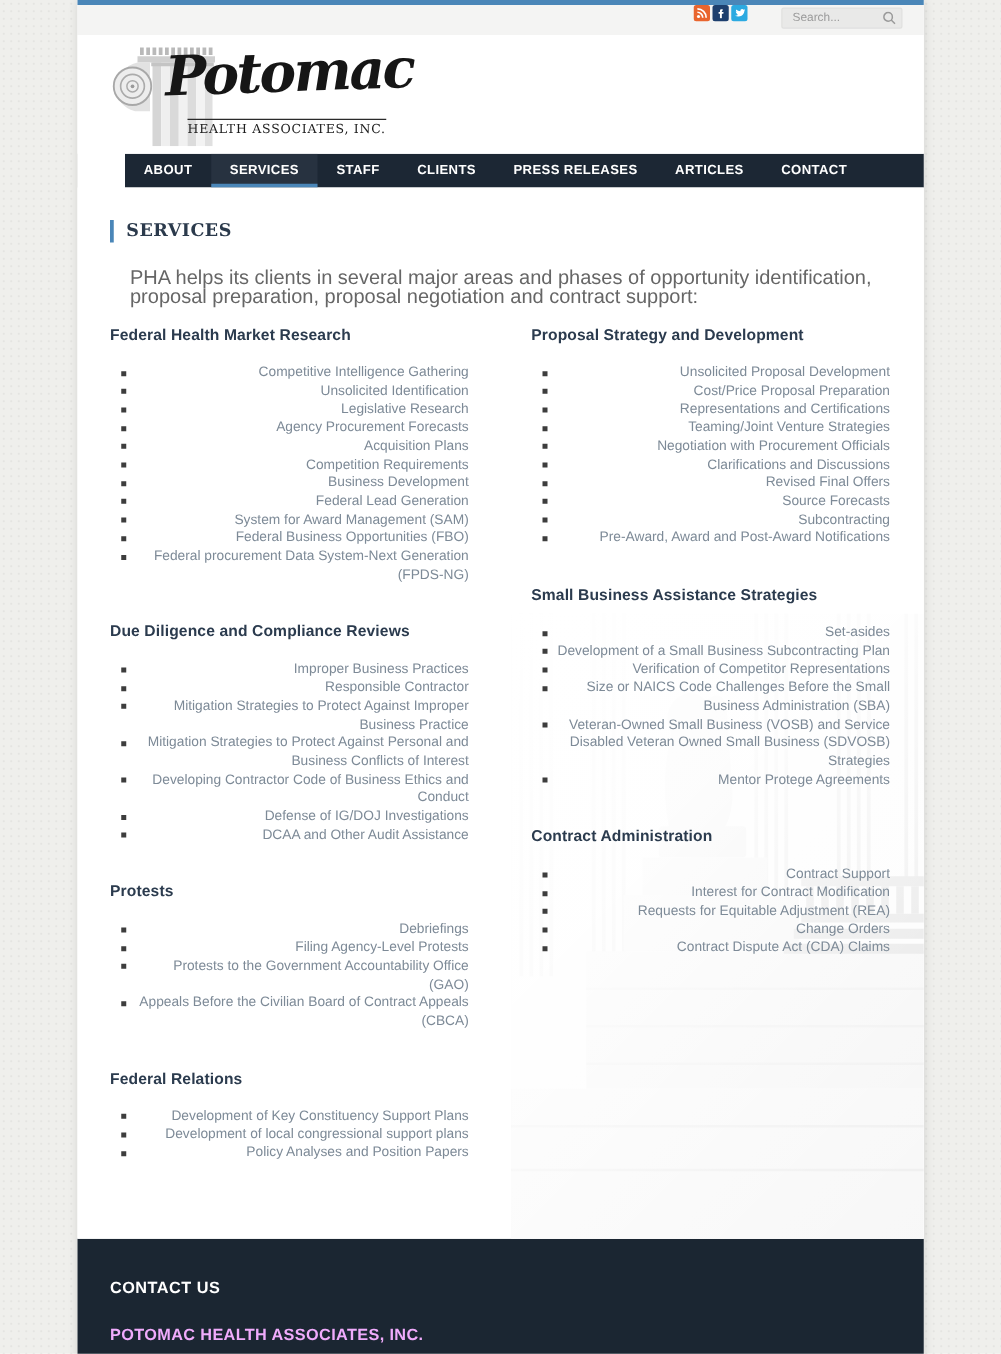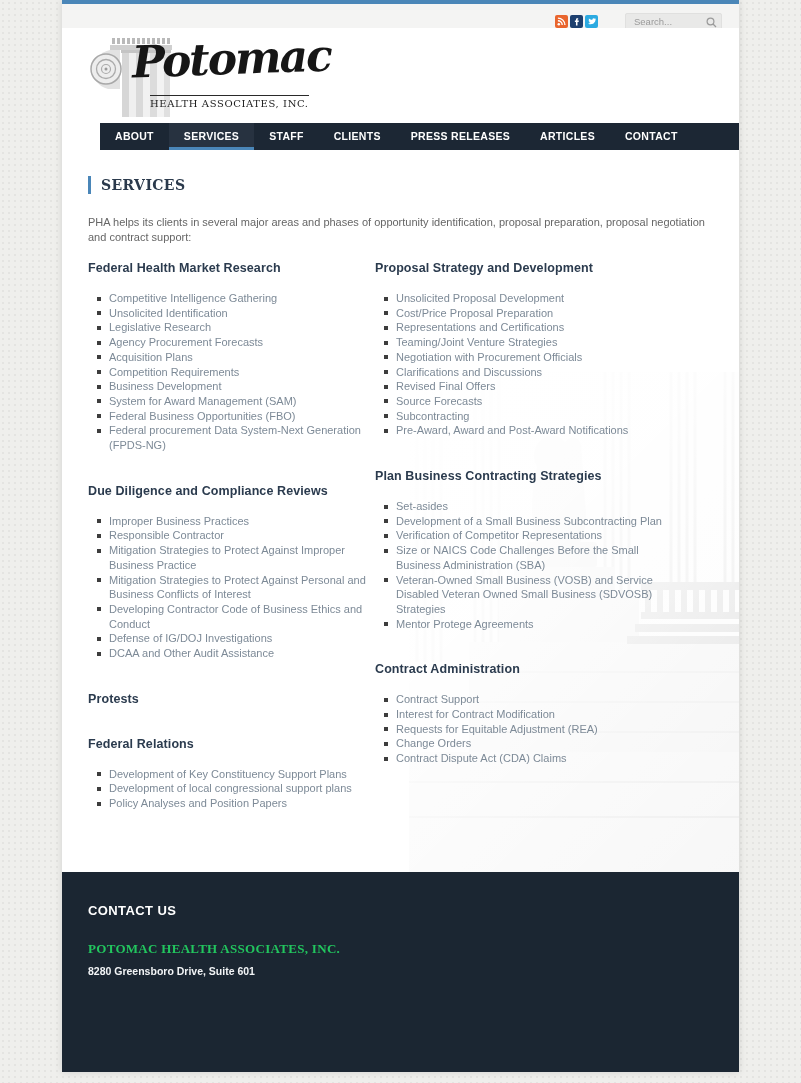--- a/index.html
+++ b/index.html
@@ -14,21 +14,21 @@
   .page {
     width: 677px;
     margin-left: 62px;
     background: #fff;
     box-shadow: 0 0 8px rgba(0,0,0,0.12);
   }
   
   .accent-bar { height: 4px; background: #4a86b8; }
   .top-strip {
     height: 24px; background: #f4f4f3;
-    display: flex; align-items: flex-end; justify-content: flex-end;
+    display: flex; align-items: flex-start; justify-content: flex-end;
     padding-right: 17px;
   }
   .social { display: flex; gap: 2px; margin-right: 27px; }
   .social-btn {
     width: 13px; height: 13px; border-radius: 2px;
     display: flex; align-items: center; justify-content: center;
     color: #fff; font-size: 9px; font-weight: bold; cursor: pointer;
   }
   .social-btn svg { display: block; }
   .search-box {
@@ -82,48 +82,48 @@
   .watermark::after {
     content: ''; position: absolute; inset: 0;
     background: linear-gradient(135deg, #ffffff 0%, rgba(255,255,255,0.9) 35%, rgba(255,255,255,0.25) 100%);
   }
   .page-title {
     display: inline-block;
     font-family: "DejaVu Serif", serif; font-weight: bold;
     font-size: 14px; color: #2b3a4c; letter-spacing: 0.4px;
     border-left: 3px solid #4a86b8; padding-left: 10px; line-height: 18px;
   }
-  .intro { margin-top: 21px; font-size: 11px; color: #666; line-height: 15px; }
-  .columns { display: flex; margin-top: 16px; }
+  .intro { margin-top: 21px; font-size: 16px; color: #666; line-height: 15px; margin-left: 16px; }
+  .columns { display: flex; gap: 50px; margin-top: 16px; }
   .col { width: 287px; flex: 0 0 287px; }
   .section { margin-bottom: 31px; }
   .section h3 {
     font-size: 12.5px; font-weight: bold; color: #2b3b4e;
     margin-bottom: 16px; letter-spacing: 0.1px;
   }
-  .section ul { list-style: none; margin-left: 9px; }
+  .section ul { list-style: none; margin-left: 9px; text-align: right; }
   .section li {
     position: relative; padding-left: 12px;
     font-size: 11px; line-height: 14.7px; color: #7d8a97;
   }
   .section li::before {
     content: ''; position: absolute; left: 0; top: 5.5px;
     width: 4px; height: 4px; background: #3d3d3d;
   }
   
   .footer-main {
     height: 200px; background: #1b2632; padding: 31px 26px 0 26px;
   }
   .footer-heading {
     color: #ffffff; font-size: 13px; font-weight: bold; letter-spacing: 0.4px;
     margin-bottom: 23px;
   }
   .footer-company {
-    font-family: Liberation Serif, serif; font-weight: bold;
-    color: #22c55e; font-size: 13px; letter-spacing: 0.3px; margin-bottom: 7px;
+    font-family: Liberation Sans, sans-serif; font-weight: bold;
+    color: #f0abfc; font-size: 13px; letter-spacing: 0.3px; margin-bottom: 7px;
   }
   .footer-line { color: #f2f4f6; font-size: 10.5px; font-weight: bold; line-height: 15.8px; }
 </style>
 </head>
 <body>
 
 <div class="page">
 
   <div class="accent-bar"></div>
 
@@ -272,39 +272,46 @@
             <div class="section">
               <h3>Federal Health Market Research</h3>
               <ul>
                 <li>Competitive Intelligence Gathering</li>
                 <li>Unsolicited Identification</li>
                 <li>Legislative Research</li>
                 <li>Agency Procurement Forecasts</li>
                 <li>Acquisition Plans</li>
                 <li>Competition Requirements</li>
                 <li>Business Development</li>
+                <li>Federal Lead Generation</li>
                 <li>System for Award Management (SAM)</li>
                 <li>Federal Business Opportunities (FBO)</li>
                 <li>Federal procurement Data System-Next Generation (FPDS-NG)</li>
               </ul>
             </div>
             <div class="section">
               <h3>Due Diligence and Compliance Reviews</h3>
               <ul>
                 <li>Improper Business Practices</li>
                 <li>Responsible Contractor</li>
                 <li>Mitigation Strategies to Protect Against Improper Business Practice</li>
                 <li>Mitigation Strategies to Protect Against Personal and Business Conflicts of Interest</li>
                 <li>Developing Contractor Code of Business Ethics and Conduct</li>
                 <li>Defense of IG/DOJ Investigations</li>
                 <li>DCAA and Other Audit Assistance</li>
               </ul>
             </div>
             <div class="section">
               <h3>Protests</h3>
+              <ul>
+                <li>Debriefings</li>
+                <li>Filing Agency-Level Protests</li>
+                <li>Protests to the Government Accountability Office (GAO)</li>
+                <li>Appeals Before the Civilian Board of Contract Appeals (CBCA)</li>
+              </ul>
             </div>
             <div class="section">
               <h3>Federal Relations</h3>
               <ul>
                 <li>Development of Key Constituency Support Plans</li>
                 <li>Development of local congressional support plans</li>
                 <li>Policy Analyses and Position Papers</li>
               </ul>
             </div>
           </div>
@@ -318,21 +325,21 @@
                 <li>Teaming/Joint Venture Strategies</li>
                 <li>Negotiation with Procurement Officials</li>
                 <li>Clarifications and Discussions</li>
                 <li>Revised Final Offers</li>
                 <li>Source Forecasts</li>
                 <li>Subcontracting</li>
                 <li>Pre-Award, Award and Post-Award Notifications</li>
               </ul>
             </div>
             <div class="section">
-              <h3>Plan Business Contracting Strategies</h3>
+              <h3>Small Business Assistance Strategies</h3>
               <ul>
                 <li>Set-asides</li>
                 <li>Development of a Small Business Subcontracting Plan</li>
                 <li>Verification of Competitor Representations</li>
                 <li>Size or NAICS Code Challenges Before the Small Business Administration (SBA)</li>
                 <li>Veteran-Owned Small Business (VOSB) and Service Disabled Veteran Owned Small Business (SDVOSB) Strategies</li>
                 <li>Mentor Protege Agreements</li>
               </ul>
             </div>
             <div class="section">

